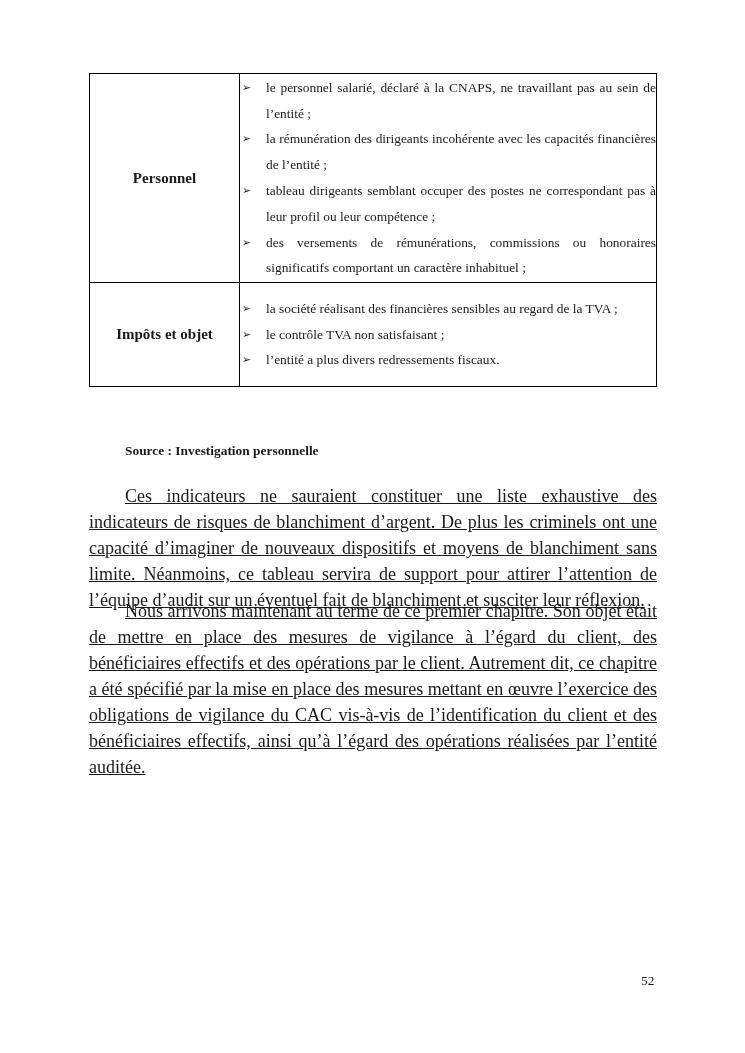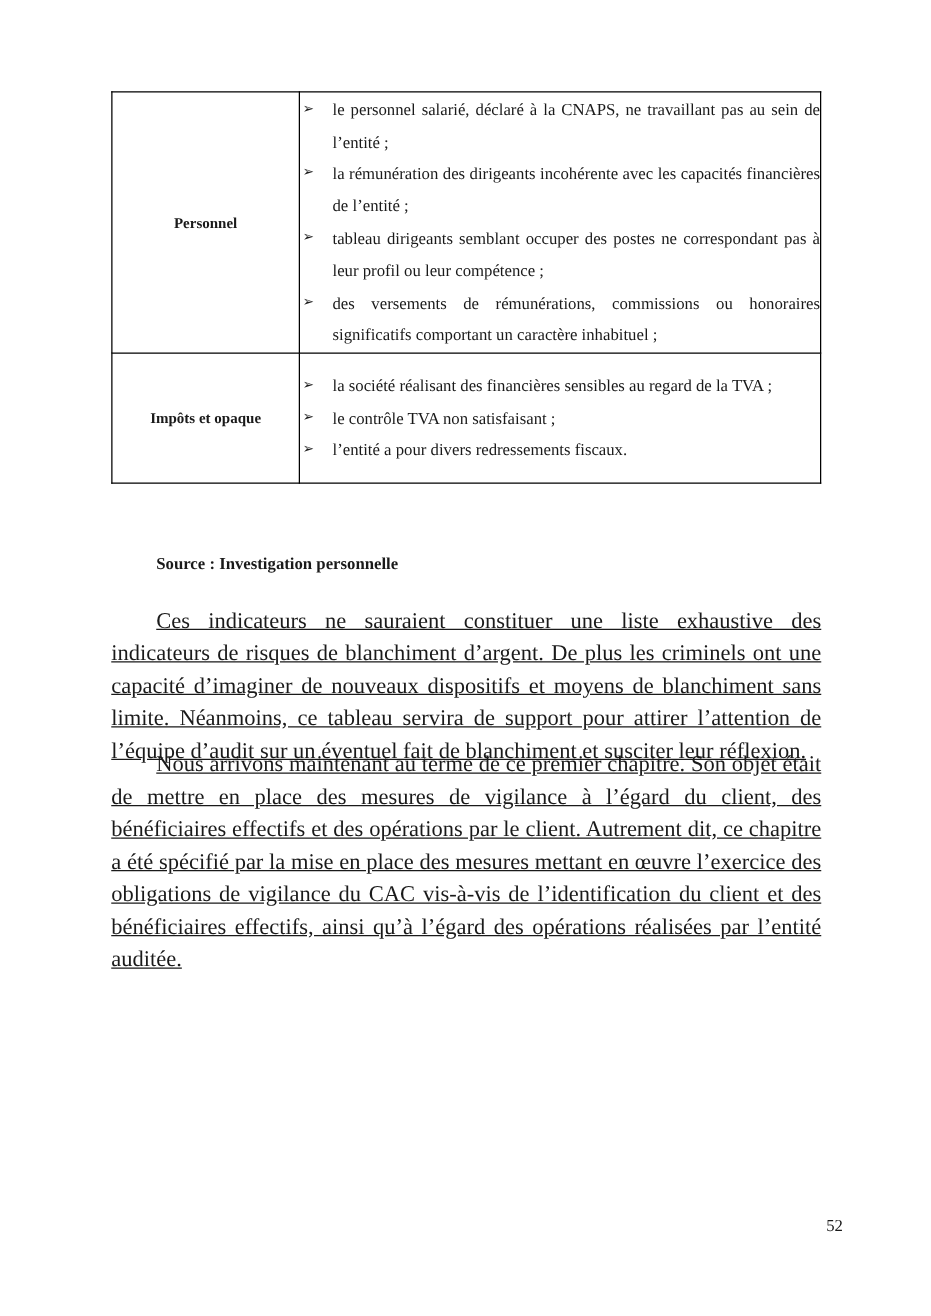--- a/index.html
+++ b/index.html
@@ -11,21 +11,21 @@
   .page { position: absolute; left: 0; top: 0; width: 745px; height: 1053px; }
 
   table.ind {
     position: absolute; left: 89px; top: 73px; width: 568px;
     border-collapse: collapse; table-layout: fixed;
     font-size: 13.4px;
   }
   table.ind td { border: 1px solid #000; vertical-align: middle; padding: 0; }
   td.cat {
     width: 149px; text-align: center; font-weight: bold;
-    font-size: 12px;
+    font-size: 15px;
   }
   td.items { padding: 0 8px 0 8px; }
   ul.bul { list-style: none; margin: 0; padding: 0; }
   ul.bul li {
     position: relative; padding-left: 26px;
     line-height: 25.8px; text-align: justify;
   }
   ul.bul li .arrow {
     position: absolute; left: 2px; top: 0; font-size: 11px;
   }
@@ -38,21 +38,21 @@
     position: absolute; left: 125px; top: 443px; font-size: 13.4px; font-weight: bold;
   }
   .para {
     position: absolute; left: 89px; width: 568px;
     font-size: 18px; line-height: 26px; text-align: justify;
     text-indent: 36px; margin: 0; text-decoration: underline;
   }
   .p1 { top: 483px; }
   .p2 { top: 598px; }
   .pagenum {
-    position: absolute; left: 641px; top: 973px; font-size: 13.4px; margin-left: 20px;
+    position: absolute; left: 641px; top: 973px; font-size: 13.4px;
   }
 </style>
 </head>
 <body>
 
 <div class="page">
 
   <table class="ind">
     <tbody>
         <tr class="row1">
@@ -60,26 +60,26 @@
       <td class="items">
         <ul class="bul">
           <li><span class="arrow">➢</span><span>le personnel salarié, déclaré à la CNAPS, ne travaillant pas au sein de l’entité ;</span></li>
           <li><span class="arrow">➢</span><span>la rémunération des dirigeants incohérente avec les capacités financières de l’entité ;</span></li>
           <li><span class="arrow">➢</span><span>tableau dirigeants semblant occuper des postes ne correspondant pas à leur profil ou leur compétence ;</span></li>
           <li><span class="arrow">➢</span><span>des versements de rémunérations, commissions ou honoraires significatifs comportant un caractère inhabituel ;</span></li>
         </ul>
       </td>
     </tr>
     <tr class="row2">
-      <td class="cat">Impôts et opaque</td>
+      <td class="cat">Impôts et objet</td>
       <td class="items">
         <ul class="bul">
           <li><span class="arrow">➢</span><span>la société réalisant des financières sensibles au regard de la TVA ;</span></li>
           <li><span class="arrow">➢</span><span>le contrôle TVA non satisfaisant ;</span></li>
-          <li><span class="arrow">➢</span><span>l’entité a pour divers redressements fiscaux.</span></li>
+          <li><span class="arrow">➢</span><span>l’entité a plus divers redressements fiscaux.</span></li>
         </ul>
       </td>
     </tr>
   </tbody>
     </table>
 
   <div class="source">Source : Investigation personnelle</div>
 
   <p class="para p1">Ces indicateurs ne sauraient constituer une liste exhaustive des indicateurs de risques de blanchiment d’argent. De plus les criminels ont une capacité d’imaginer de nouveaux dispositifs et moyens de blanchiment sans limite. Néanmoins, ce tableau servira de support pour attirer l’attention de l’équipe d’audit sur un éventuel fait de blanchiment et susciter leur réflexion.</p>
   <p class="para p2">Nous arrivons maintenant au terme de ce premier chapitre. Son objet était de mettre en place des mesures de vigilance à l’égard du client, des bénéficiaires effectifs et des opérations par le client. Autrement dit, ce chapitre a été spécifié par la mise en place des mesures mettant en œuvre l’exercice des obligations de vigilance du CAC vis-à-vis de l’identification du client et des bénéficiaires effectifs, ainsi qu’à l’égard des opérations réalisées par l’entité auditée.</p>

